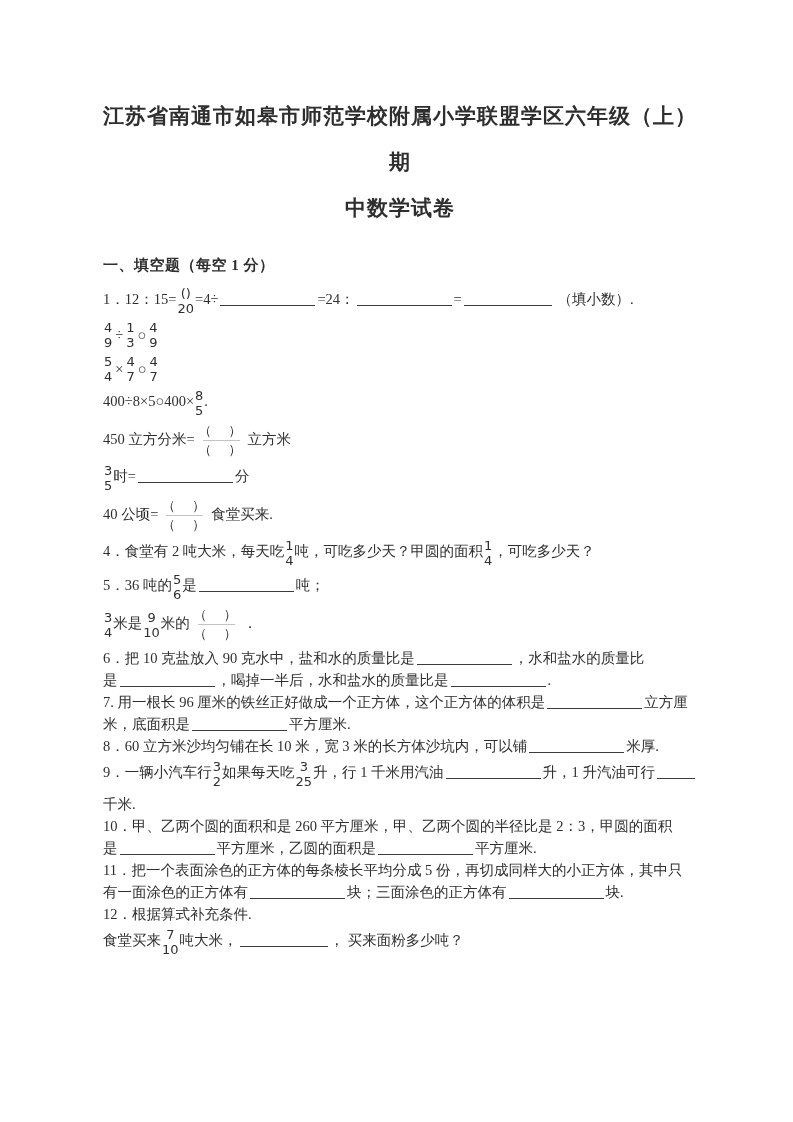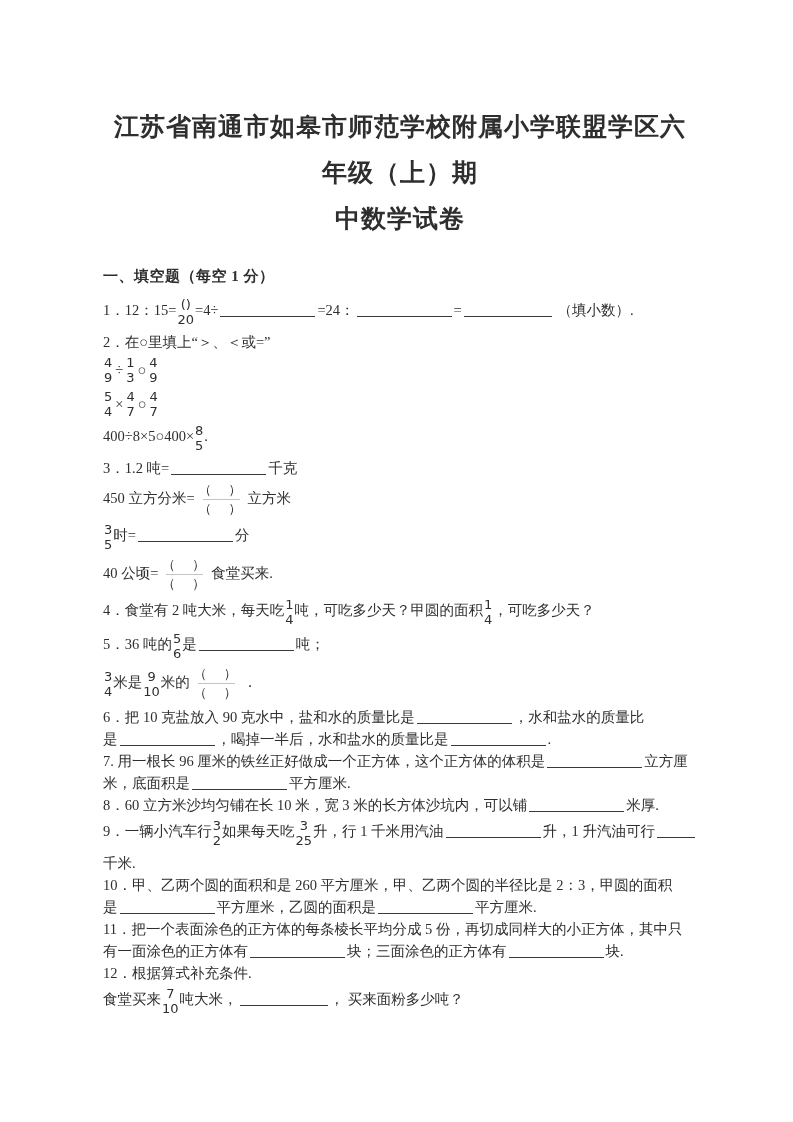--- a/index.html
+++ b/index.html
@@ -11,22 +11,22 @@
     font-family: "Liberation Serif", "DejaVu Serif", serif;
     overflow: hidden;
   }
   .page {
     box-sizing: border-box;
     width: 793px;
     height: 1122px;
     padding: 93px 96px 0 103px;
   }
   .title {
-    margin: 11px;
-    font-size: 25px;
+    margin: 0;
+    font-size: 21px;
     font-weight: bold;
     text-align: center;
     letter-spacing: 1px;
   }
   .title .tline { display: block; line-height: 46px; }
   .section-heading {
     margin-top: 23px;
     margin-bottom: 10px;
     font-size: 15px;
     font-weight: bold;
@@ -76,21 +76,20 @@
   <h1 class="title">
     <span class="tline">江苏省南通市如皋市师范学校附属小学联盟学区六年级（上）期</span>
     <span class="tline">中数学试卷</span>
   </h1>
   <div class="section-heading">一、填空题（每空 1 分）</div>
   <div id="doc-lines">
       <div class="ln tall"><span class="run">1．12：15=</span><span class="frac">
           <span class="num">()</span>
           <span class="den">20</span>
         </span><span class="run">=4÷</span><span class="blank" style="width: 95px;"></span><span class="run">=24：</span><span class="blank" style="width: 95px;"></span><span class="run">=</span><span class="blank" style="width: 88px;"></span><span class="run"> （填小数）.</span></div>
-      <div class="ln"><span class="run">2．在○里填上“＞、＜或=”</span></div>
       <div class="ln tall"><span class="frac">
           <span class="num">4</span>
           <span class="den">9</span>
         </span><span class="op">÷</span><span class="frac">
           <span class="num">1</span>
           <span class="den">3</span>
         </span><span class="op">○</span><span class="frac">
           <span class="num">4</span>
           <span class="den">9</span>
         </span></div>
@@ -101,21 +100,20 @@
           <span class="num">4</span>
           <span class="den">7</span>
         </span><span class="op">○</span><span class="frac">
           <span class="num">4</span>
           <span class="den">7</span>
         </span></div>
       <div class="ln tall"><span class="run">400÷8×5○400×</span><span class="frac">
           <span class="num">8</span>
           <span class="den">5</span>
         </span><span class="run">.</span></div>
-      <div class="ln"><span class="run">3．1.2 吨=</span><span class="blank" style="width: 95px;"></span><span class="run">千克</span></div>
       <div class="ln tall"><span class="run">450 立方分米=</span><span class="pfrac">
           <span class="num">（　）</span>
           <span class="bar"></span>
           <span class="den">（　）</span>
         </span><span class="run">立方米</span></div>
       <div class="ln tall"><span class="frac">
           <span class="num">3</span>
           <span class="den">5</span>
         </span><span class="run">时=</span><span class="blank" style="width: 95px;"></span><span class="run">分</span></div>
       <div class="ln tall"><span class="run">40 公顷=</span><span class="pfrac">

